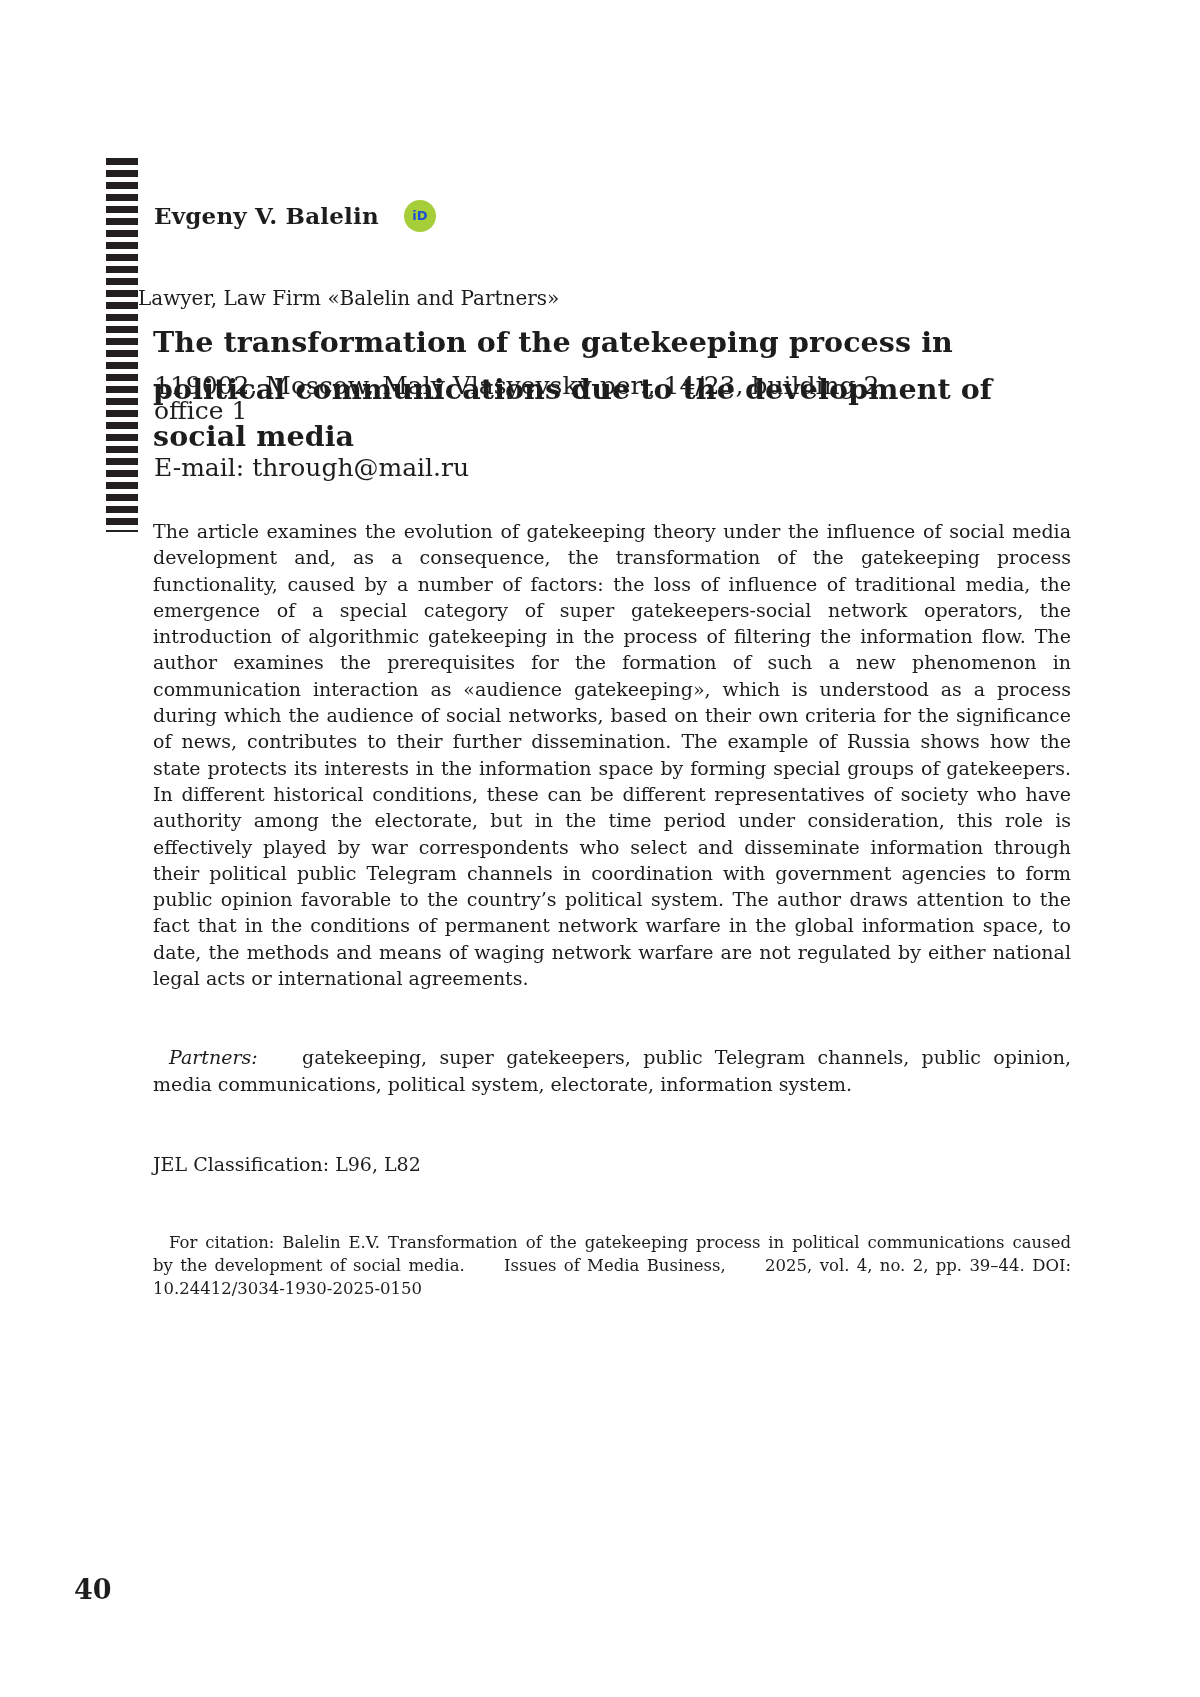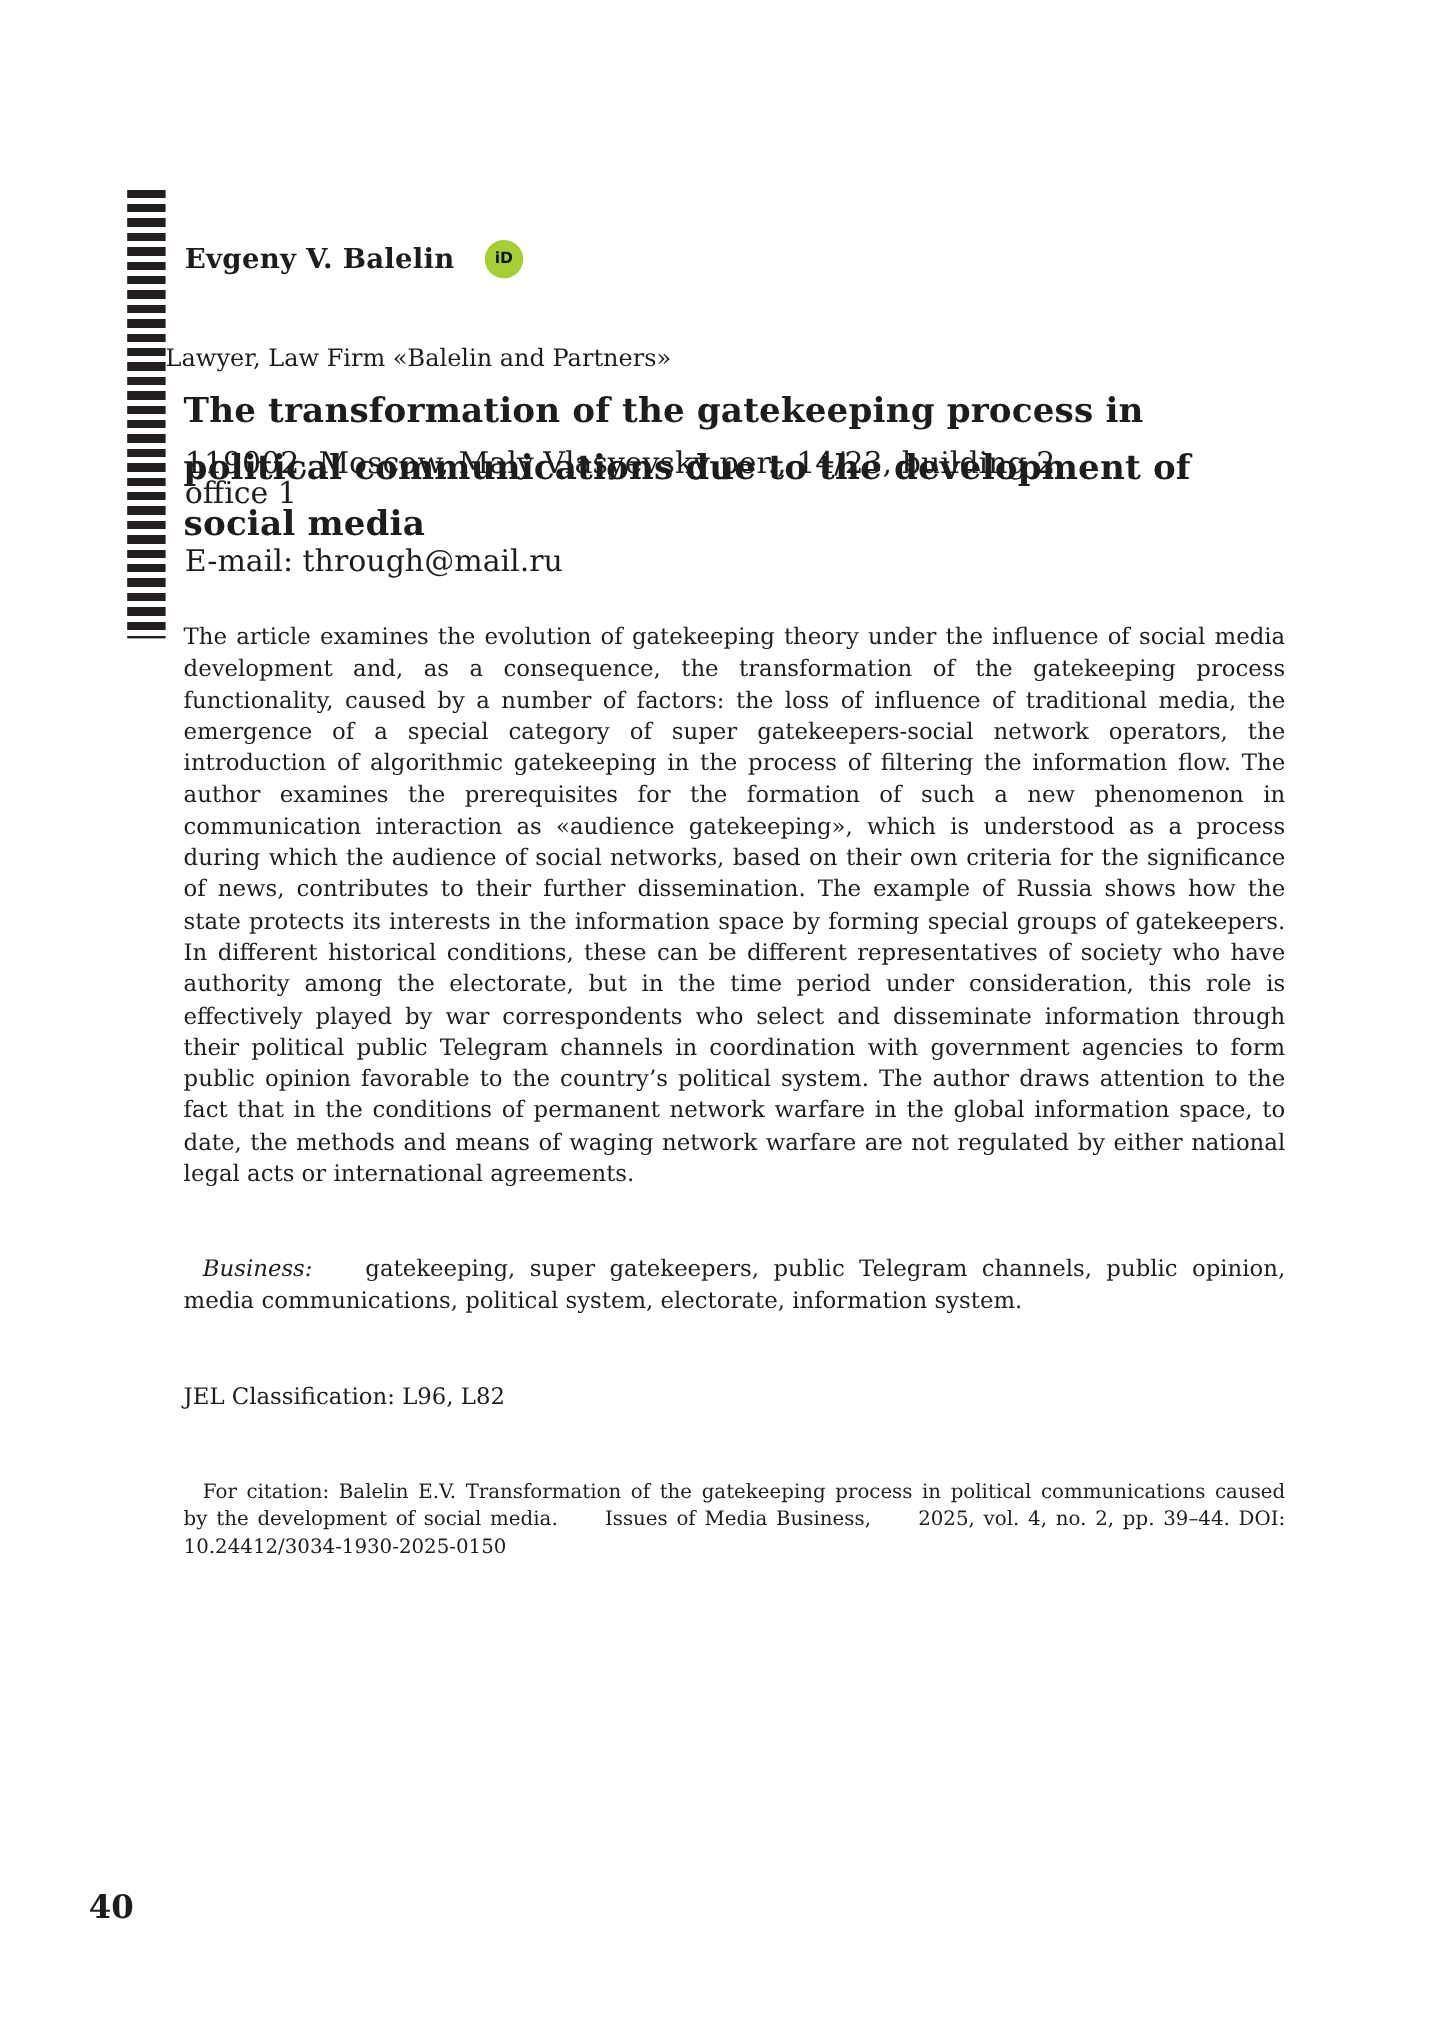--- a/index.html
+++ b/index.html
@@ -42,21 +42,21 @@
   .author-name {
     font-size: 23px;
     font-weight: bold;
     letter-spacing: 0.2px;
   }
   .orcid-icon {
     width: 26px;
     height: 26px;
     border-radius: 50%;
     background: #A6CE39;
-    color: #0f172a;
+    color: #1d4ed8;
     font-family: "DejaVu Sans", "Liberation Sans", sans-serif;
     font-weight: bold;
     font-size: 13px;
     display: inline-flex;
     align-items: center;
     justify-content: center;
     line-height: 1;
     flex: 0 0 auto;
   }
   .author-affiliation {
@@ -134,21 +134,21 @@
       <div>E-mail: through@mail.ru</div>
     </div>
   </div>
 
   <div class="main-col">
     <h1 class="article-title">The transformation of the gatekeeping process in political communications due to the development of social media</h1>
 
     <p class="abstract">The article examines the evolution of gatekeeping theory under the influence of social media development and, as a consequence, the transformation of the gatekeeping process functionality, caused by a number of factors: the loss of influence of traditional media, the emergence of a special category of super gatekeepers-social network operators, the introduction of algorithmic gatekeeping in the process of filtering the information flow. The author examines the prerequisites for the formation of such a new phenomenon in communication interaction as «audience gatekeeping», which is understood as a process during which the audience of social networks, based on their own criteria for the significance of news, contributes to their further dissemination. The example of Russia shows how the state protects its interests in the information space by forming special groups of gatekeepers. In different historical conditions, these can be different representatives of society who have authority among the electorate, but in the time period under consideration, this role is effectively played by war correspondents who select and disseminate information through their political public Telegram channels in coordination with government agencies to form public opinion favorable to the country’s political system. The author draws attention to the fact that in the conditions of permanent network warfare in the global information space, to date, the methods and means of waging network warfare are not regulated by either national legal acts or international agreements.</p>
 
     <p class="keywords">
-      <span class="label">Business:</span>
+      <span class="label">Partners:</span>
       <span>gatekeeping, super gatekeepers, public Telegram channels, public opinion, media communications, political system, electorate, information system.</span>
     </p>
 
     <p class="jel">JEL Classification: L96, L82</p>
 
     <p class="citation">
       <span>For citation: Balelin E.V. Transformation of the gatekeeping process in political communications caused by the development of social media.</span>
       <span class="journal">Issues of Media Business,</span>
       <span>2025, vol. 4, no. 2, pp. 39–44. DOI: 10.24412/3034-1930-2025-0150</span>
     </p>

